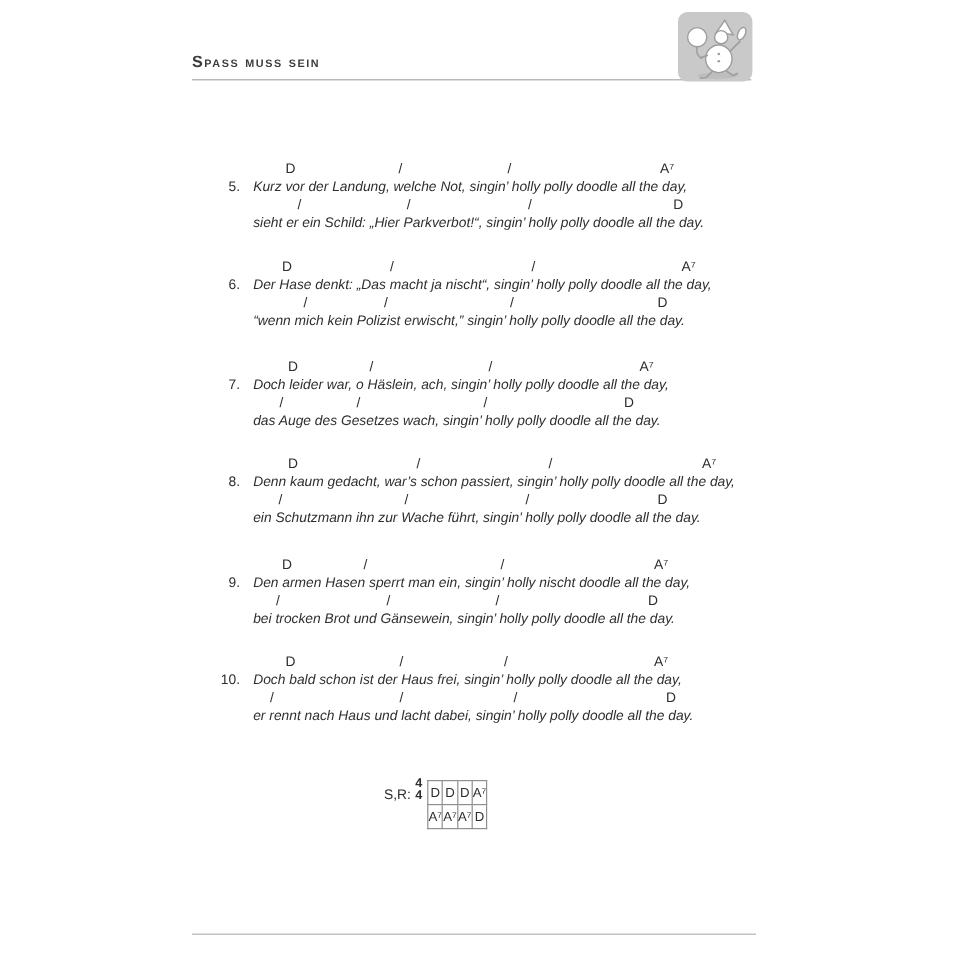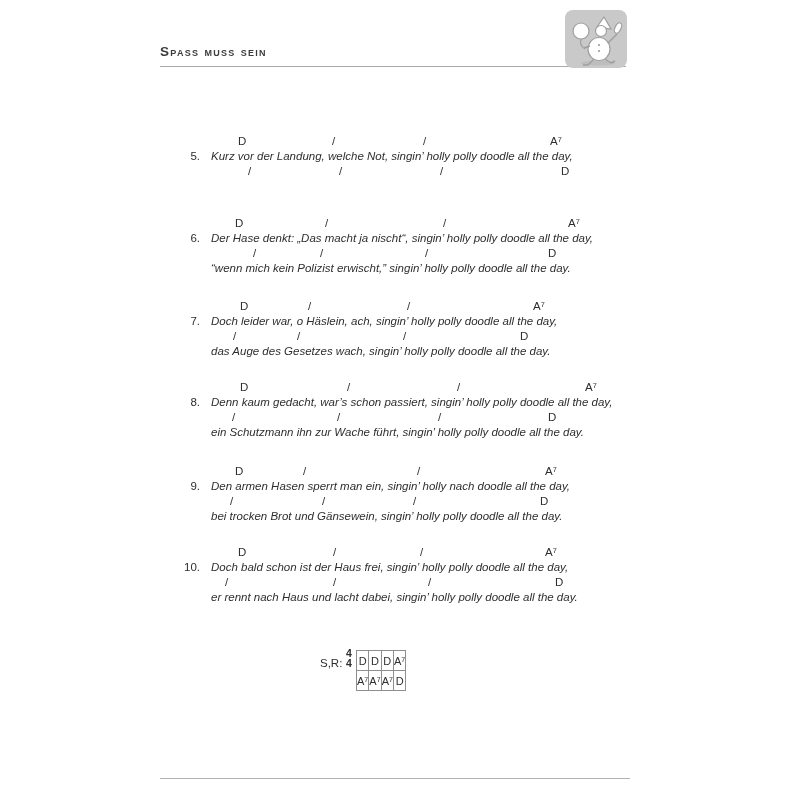--- a/index.html
+++ b/index.html
@@ -82,20 +82,23 @@
         <div class="lyric-row">
           <span class="verse-number">5.</span>
           <span class="lyric">Kurz vor der Landung, welche Not, singin’ holly polly doodle all the day,</span>
         </div>
         <div class="chord-row">
           <span class="chord" style="left: 72px;">/</span>
           <span class="chord" style="left: 163px;">/</span>
           <span class="chord" style="left: 264px;">/</span>
           <span class="chord" style="left: 385px;">D</span>
         </div>
+        <div class="lyric-row">
+          <span class="lyric">sieht er ein Schild: „Hier Parkverbot!“, singin’ holly polly doodle all the day.</span>
+        </div>
       </div>
       <div class="verse" style="top: 217px;">
         <div class="chord-row">
           <span class="chord" style="left: 59px;">D</span>
           <span class="chord" style="left: 149px;">/</span>
           <span class="chord" style="left: 267px;">/</span>
           <span class="chord" style="left: 392px;">A⁷</span>
         </div>
         <div class="lyric-row">
           <span class="verse-number">6.</span>
@@ -155,21 +158,21 @@
       </div>
       <div class="verse" style="top: 465px;">
         <div class="chord-row">
           <span class="chord" style="left: 59px;">D</span>
           <span class="chord" style="left: 127px;">/</span>
           <span class="chord" style="left: 241px;">/</span>
           <span class="chord" style="left: 369px;">A⁷</span>
         </div>
         <div class="lyric-row">
           <span class="verse-number">9.</span>
-          <span class="lyric">Den armen Hasen sperrt man ein, singin’ holly nach doodle all the day,</span>
+          <span class="lyric">Den armen Hasen sperrt man ein, singin’ holly nischt doodle all the day,</span>
         </div>
         <div class="chord-row">
           <span class="chord" style="left: 54px;">/</span>
           <span class="chord" style="left: 146px;">/</span>
           <span class="chord" style="left: 237px;">/</span>
           <span class="chord" style="left: 364px;">D</span>
         </div>
         <div class="lyric-row">
           <span class="lyric">bei trocken Brot und Gänsewein, singin’ holly polly doodle all the day.</span>
         </div>

